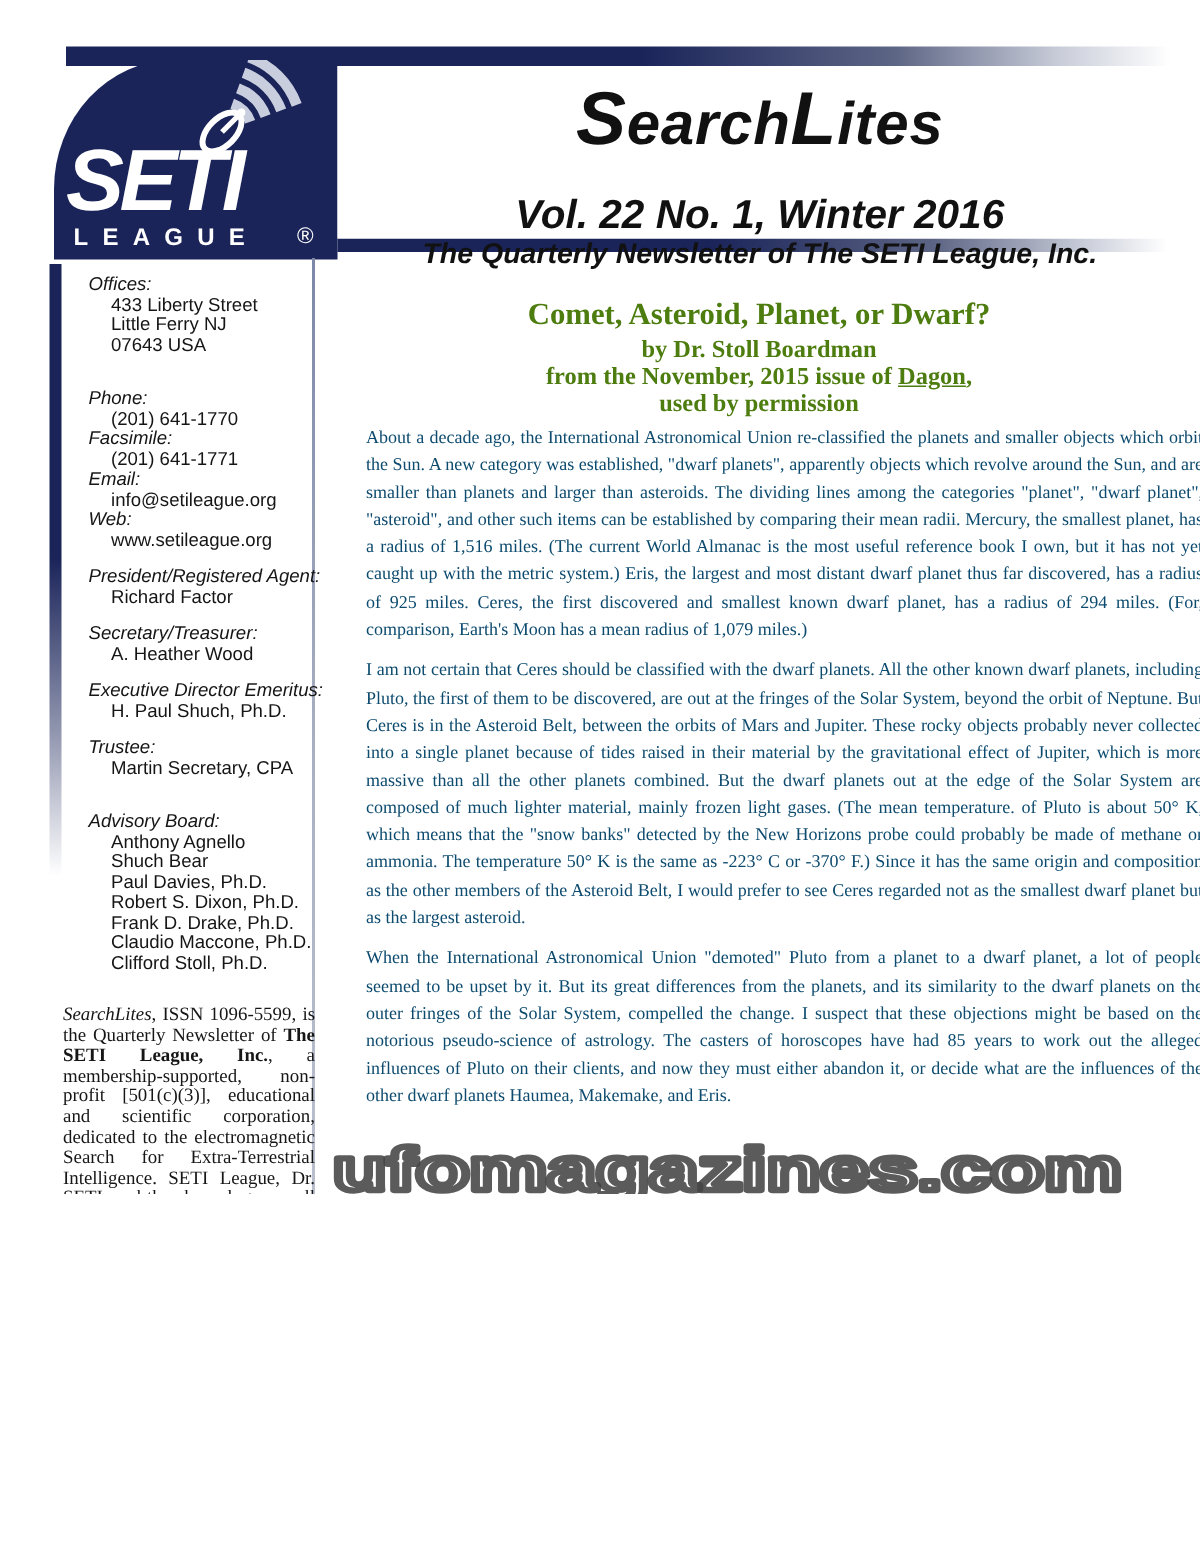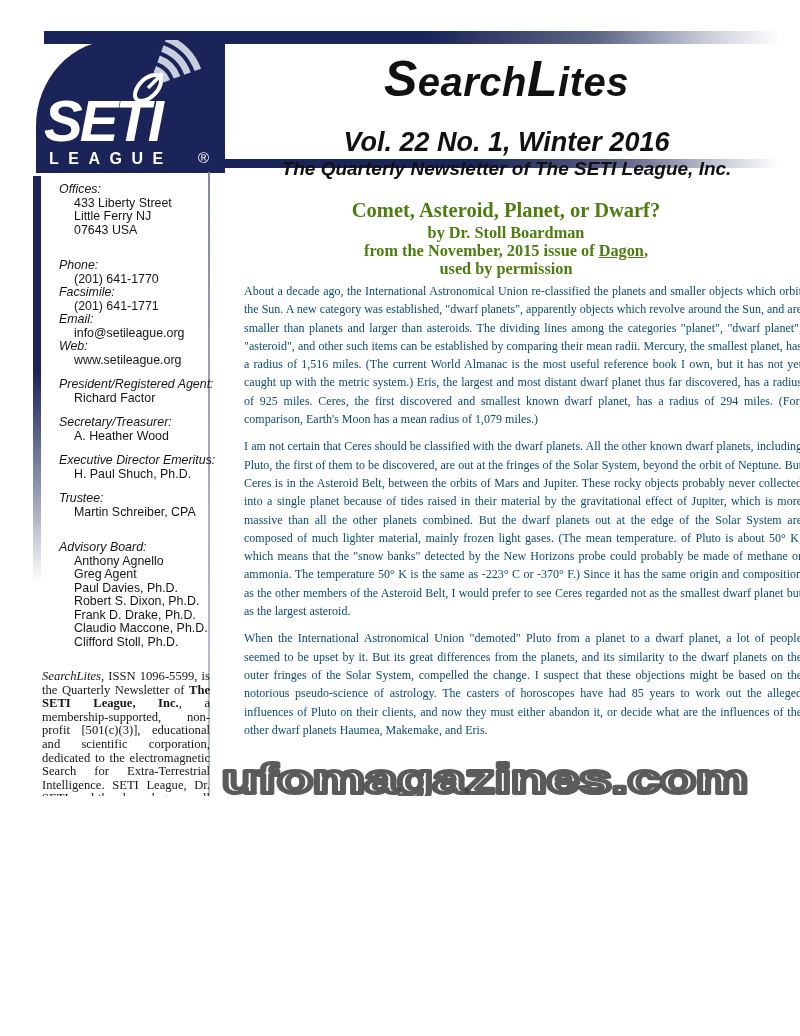--- a/index.html
+++ b/index.html
@@ -111,26 +111,26 @@
       <div class="sb-label">President/Registered Agent:</div>
       <div class="sb-value">Richard Factor</div>
       <div class="sb-gap"></div>
       <div class="sb-label">Secretary/Treasurer:</div>
       <div class="sb-value">A. Heather Wood</div>
       <div class="sb-gap"></div>
       <div class="sb-label">Executive Director Emeritus:</div>
       <div class="sb-value">H. Paul Shuch, Ph.D.</div>
       <div class="sb-gap"></div>
       <div class="sb-label">Trustee:</div>
-      <div class="sb-value">Martin Schreiber, CPA</div>
+      <div class="sb-value">Martin Secretary, CPA</div>
       <div class="sb-gap"></div>
       <div class="sb-gap"></div>
       <div class="sb-label">Advisory Board:</div>
       <div class="sb-value">Anthony Agnello</div>
-      <div class="sb-value">Greg Agent</div>
+      <div class="sb-value">Shuch Bear</div>
       <div class="sb-value">Paul Davies, Ph.D.</div>
       <div class="sb-value">Robert S. Dixon, Ph.D.</div>
       <div class="sb-value">Frank D. Drake, Ph.D.</div>
       <div class="sb-value">Claudio Maccone, Ph.D.</div>
       <div class="sb-value">Clifford Stoll, Ph.D.</div>
     </div>
 
   <div class="abs fine-print"><span class="lead">SearchLites</span><span>, ISSN 1096-5599, is the Quarterly Newsletter of </span><span class="b">The SETI League, Inc.</span><span>, a membership-supported, non-profit [501(c)(3)], educational and scientific corporation, dedicated to the electromagnetic Search for Extra-Terrestrial Intelligence.  SETI League, Dr. SETI, and the above logo are all registered service marks of The SETI League, Inc.  Entire contents copyright © 2015 by The SETI League, Inc.  Permission is hereby granted for reproduction in whole or in part, provided credit is given.  </span><span class="b">All opinions expressed are those of the individual contributors.</span></div>
 
   <div class="abs article-head">

